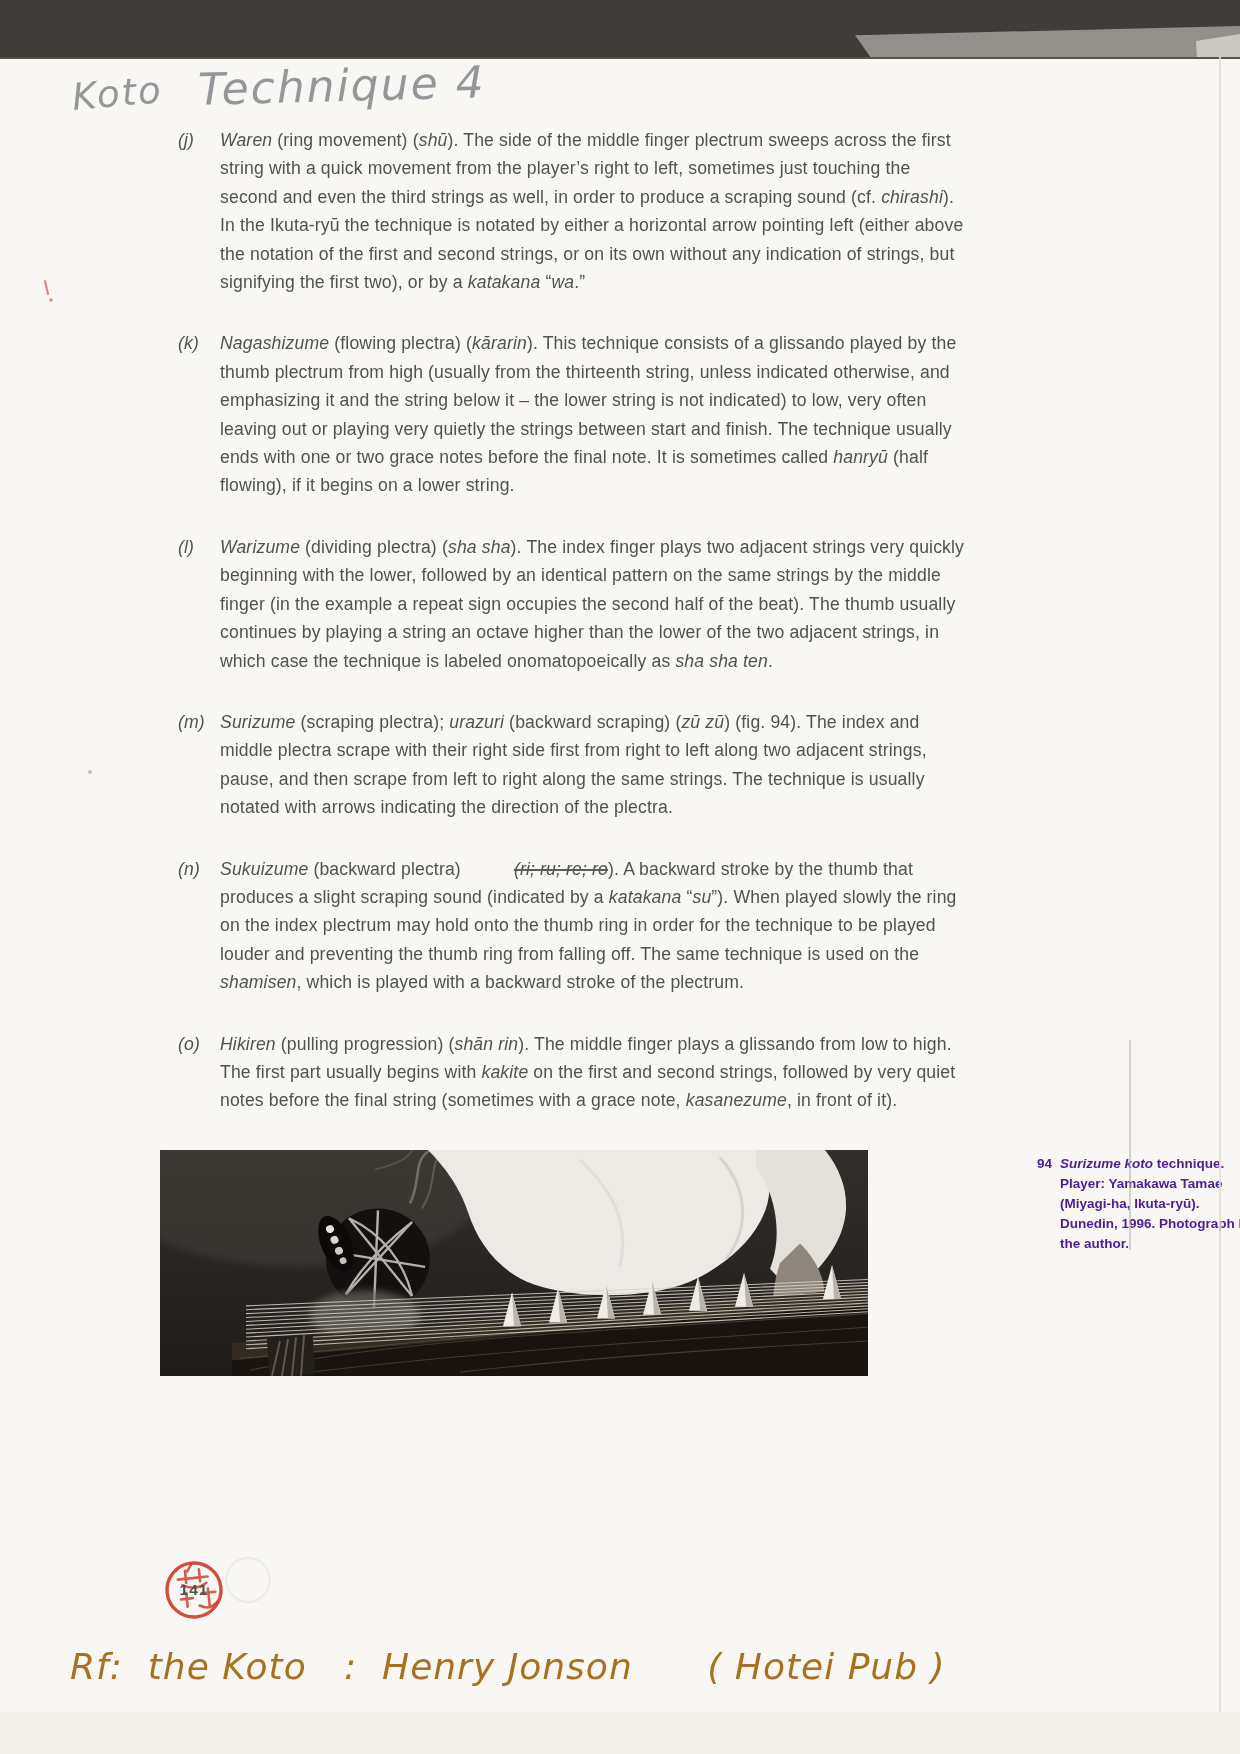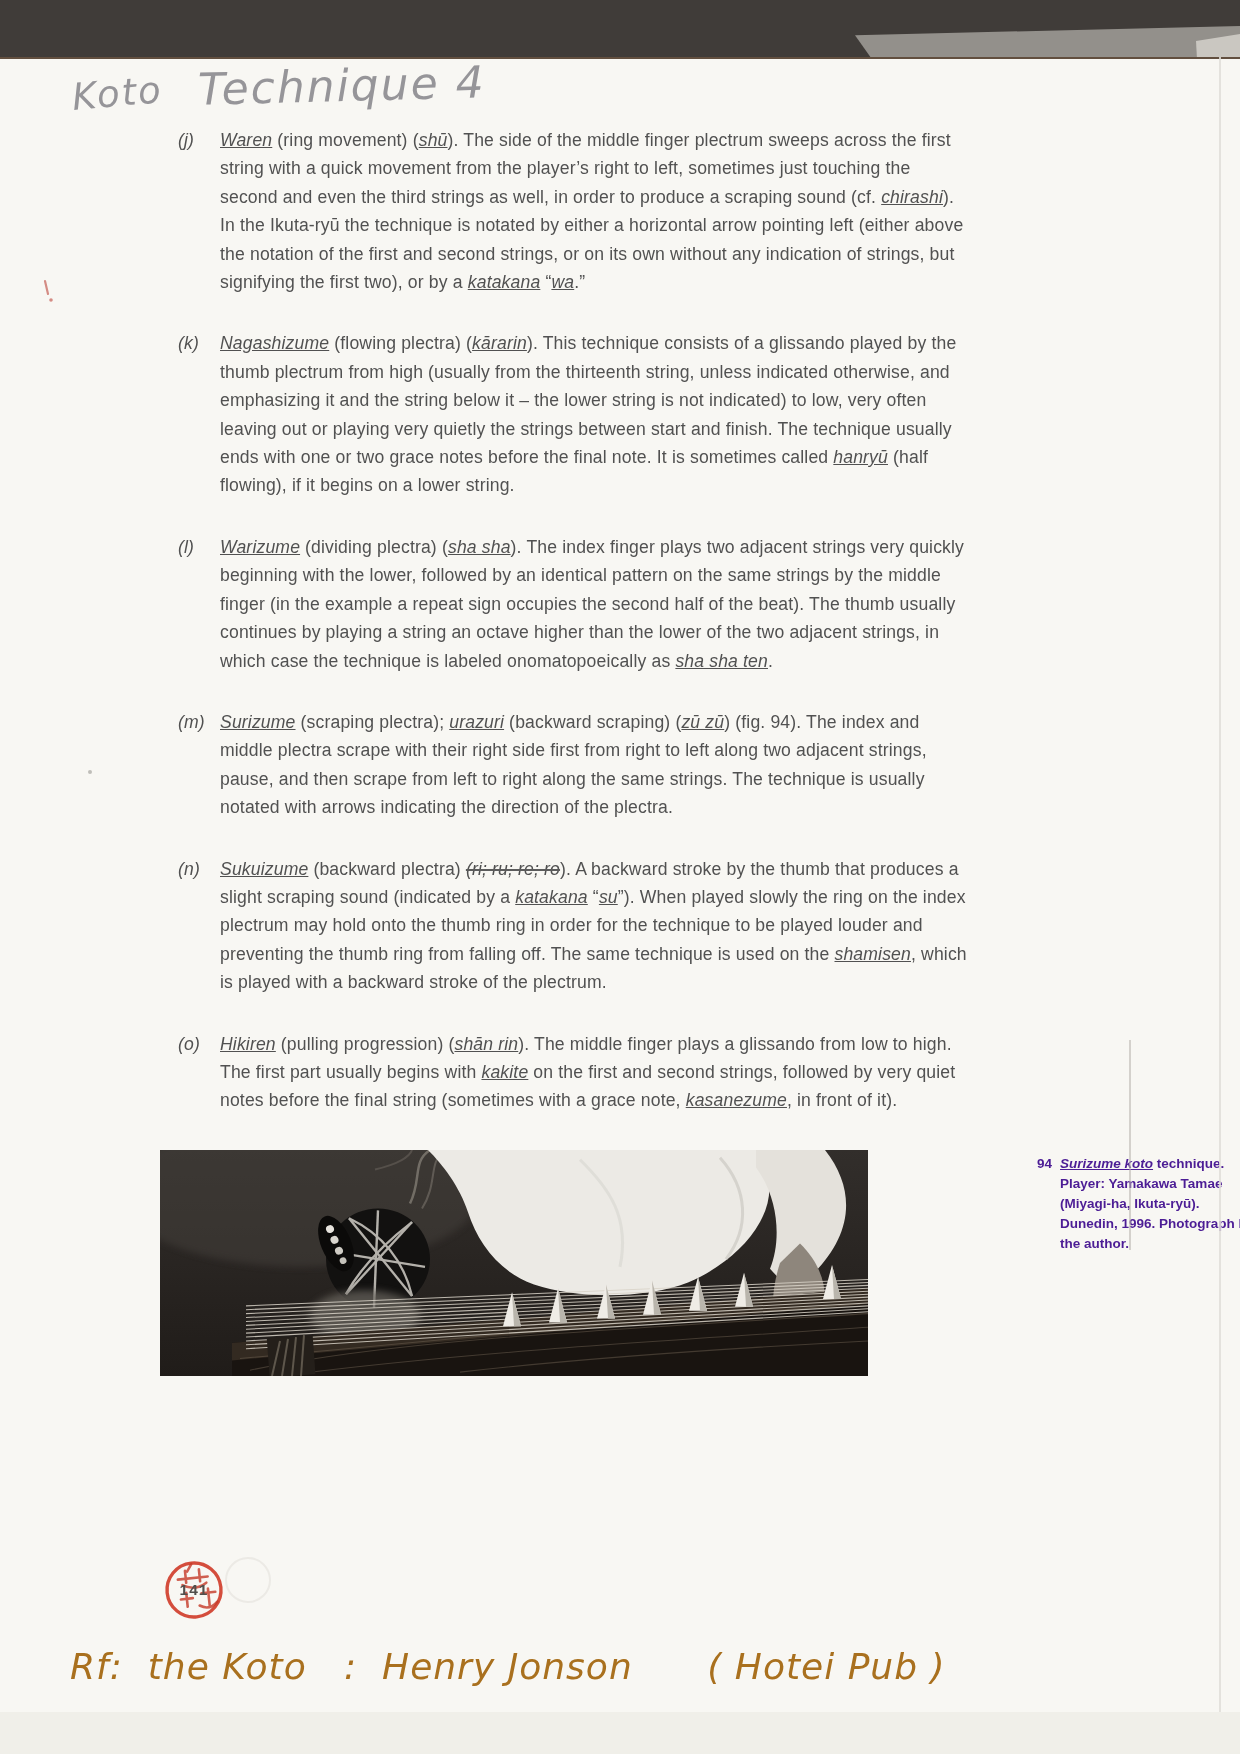--- a/index.html
+++ b/index.html
@@ -47,22 +47,22 @@
     display:flex;
     padding-left:178px;
     margin-bottom:33px;
     color:#515151;
     font-size:17.6px;
     line-height:28.4px;
     letter-spacing:.15px;
   }
   .plabel{flex:none;width:42px;font-style:italic;}
   .pbody{width:748px;}
-  .it{font-style:italic;text-decoration:underline;}
-  .strike{text-decoration:line-through;text-decoration-thickness:2px;text-decoration-color:#5c5c5c;}
+  .it{font-style:italic;}
+  .strike{text-decoration:line-through;text-decoration-thickness:2px;text-decoration-color:#5c5c5c;margin-left:48px;}
 
   
   .photo{
     position:absolute;left:160px;top:1150px;width:708px;height:226px;
     background:#262220;
   }
   .photo svg{display:block;width:708px;height:226px;}
 
   
   .caption{

